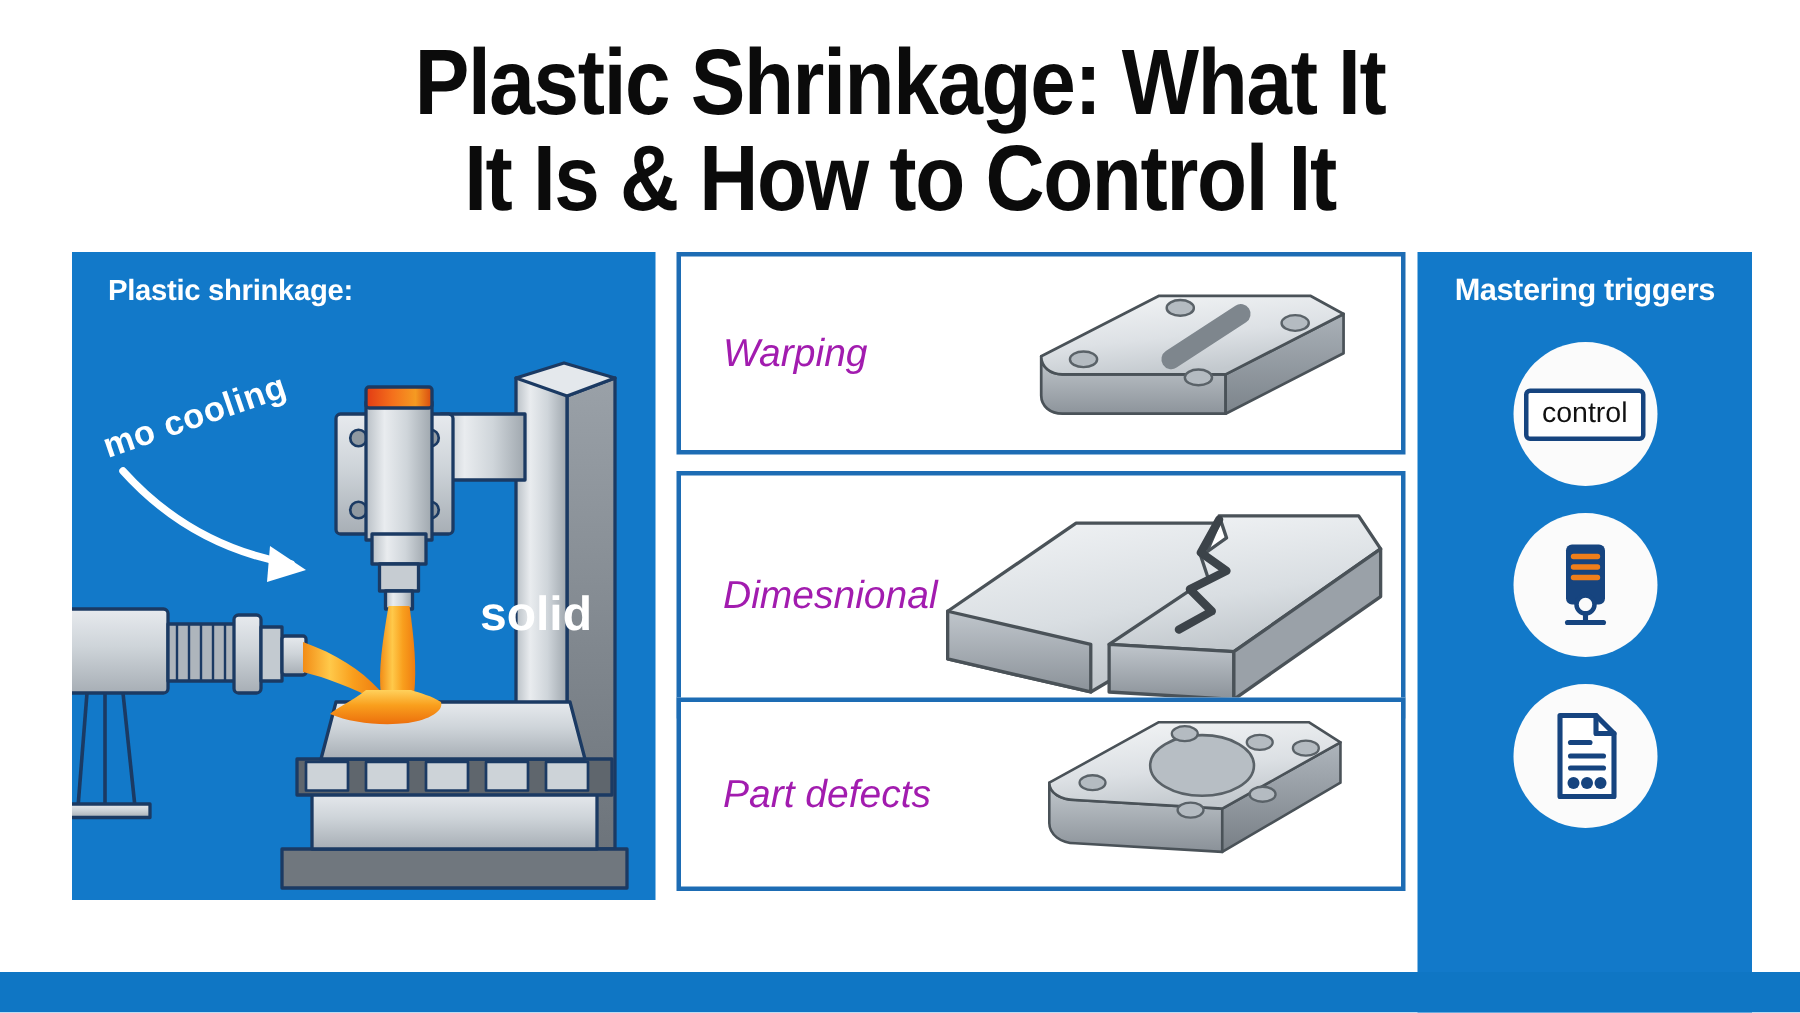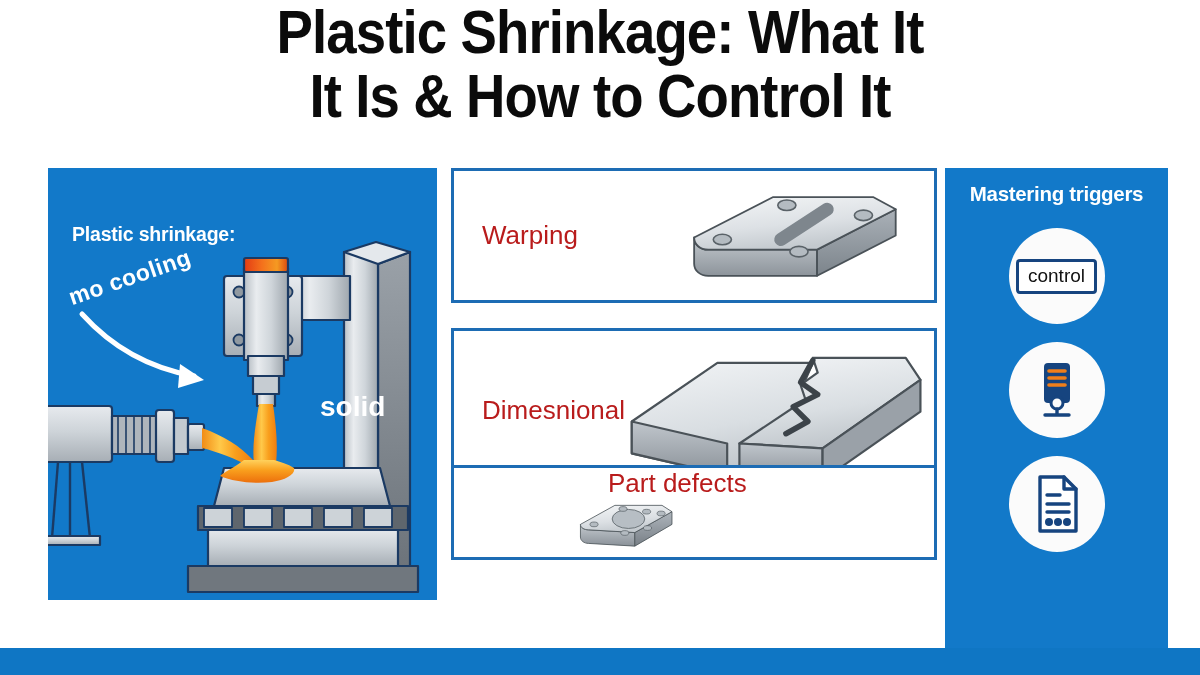--- a/index.html
+++ b/index.html
@@ -13,21 +13,21 @@
     position: relative;
     overflow: hidden;
     font-family: "Liberation Sans", sans-serif;
     background: #ffffff;
   }
 
   
   #title-block {
     position: absolute;
     left: 0;
-    top: 0;
+    top: 24px;
     width: 1200px;
     text-align: center;
   }
   .title-line {
     font-family: "Liberation Sans", sans-serif;
     font-weight: bold;
     font-size: 62px;
     line-height: 64px;
     letter-spacing: -1px;
     color: #0b0b0b;
@@ -59,39 +59,39 @@
     position: absolute;
     left: 24px;
     top: 13px;
     width: 350px;
     color: #ffffff;
     font-weight: bold;
     font-size: 19.5px;
     line-height: 26px;
     letter-spacing: -0.2px;
   }
-  #left-caption div { white-space: nowrap; margin-top: 40px; }
+  #left-caption div { white-space: nowrap; }
 
   .mc-label {
     position: absolute;
     color: #ffffff;
     font-weight: bold;
     pointer-events: none;
   }
   #label-cooling {
     left: 18px;
     top: 96px;
     font-size: 23px;
     transform: rotate(-19deg);
     letter-spacing: 0.5px;
   }
   #label-solid {
     left: 272px;
     top: 223px;
-    font-size: 28px;
+    font-size: 32px;
   }
 
   #machine-svg {
     position: absolute;
     left: 0;
     top: 0;
     width: 389px;
     height: 432px;
   }
 
@@ -107,30 +107,31 @@
     position: absolute;
     left: 0;
     width: 486px;
     background: #ffffff;
     border: 3px solid #1d6cb4;
     box-sizing: border-box;
     display: flex;
     align-items: center;
   }
   #card-0 { top: 0px;   height: 135px; }
-  #card-1 { top: 160px; height: 165px; }
-  #card-2 { top: 297px; height: 95px; flex-direction: column; }
+  #card-1 { top: 146px; height: 165px; }
+  #card-2 { top: 297px; height: 129px; }
 
   .defect-label {
     font-size: 26px;
-    color: #b91c1c;
+    color: #a21caf;
     line-height: 31px;
     padding-left: 28px;
     width: 200px;
     flex: none;
+    font-style: italic;
   }
   .defect-art {
     flex: 1;
     height: 100%;
     position: relative;
   }
   .defect-art svg {
     position: absolute;
     right: 6px;
     top: 0;

